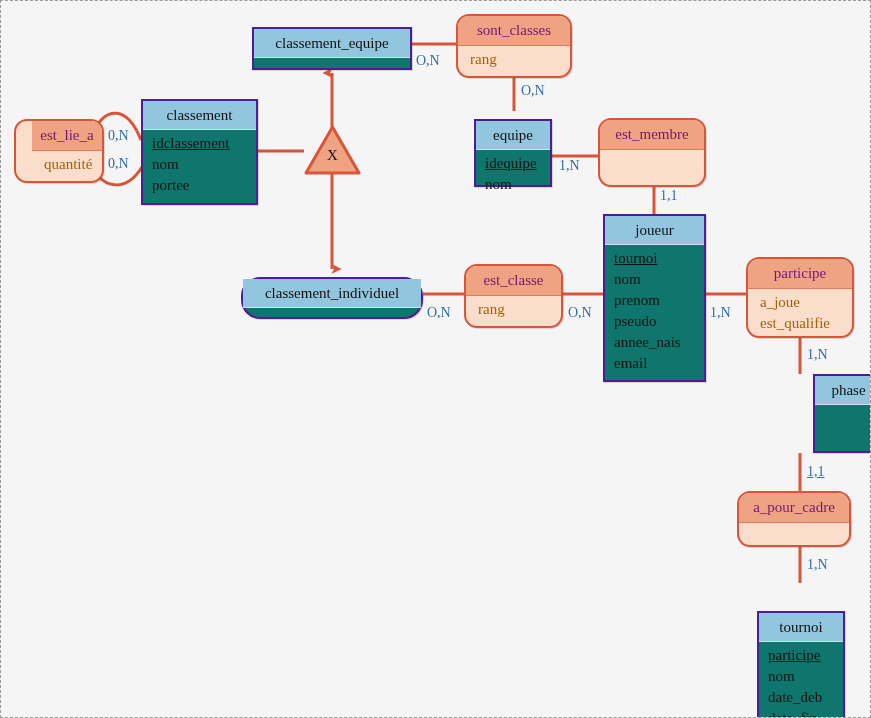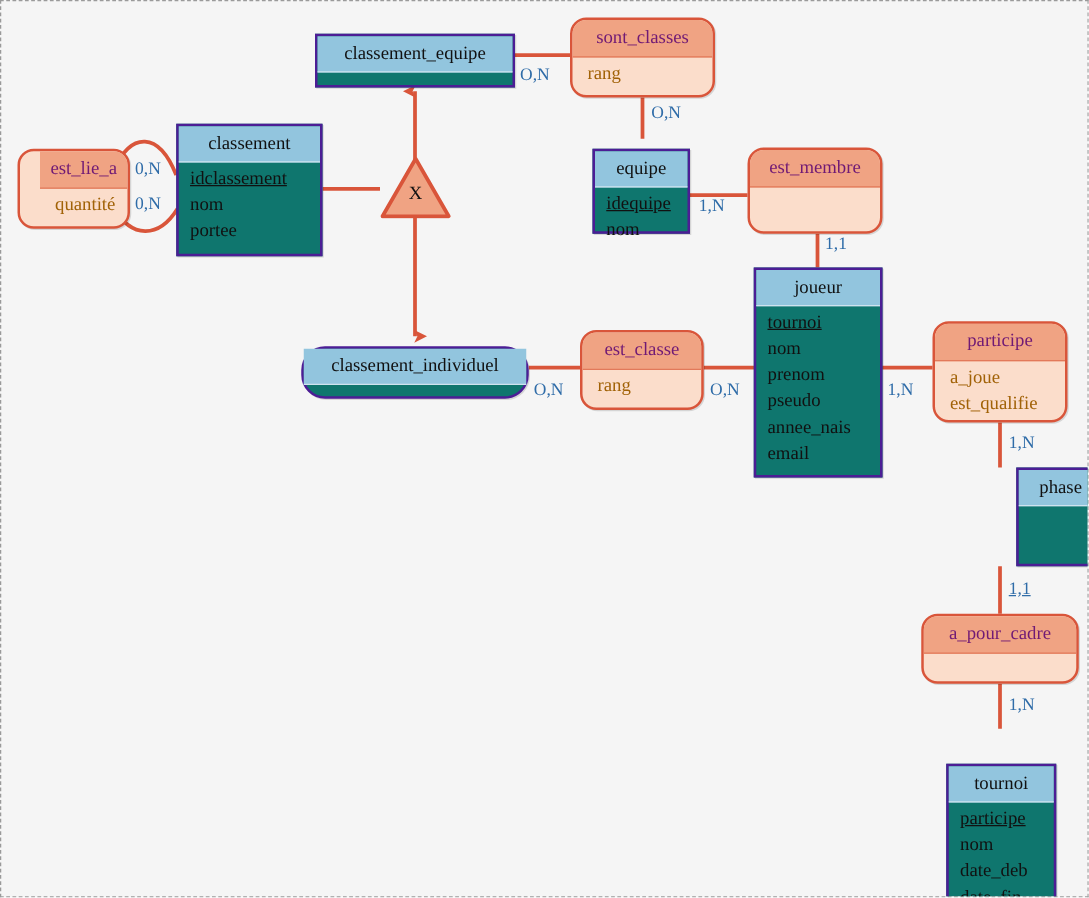--- a/index.html
+++ b/index.html
@@ -260,21 +260,21 @@
   </div>
 
   <div class="rel" style="left:745px; top:256px; width:108px; height:81px;">
     <div class="rel-head">participe</div>
     <div class="rel-body">
       <div class="attr">a_joue</div>
       <div class="attr">est_qualifie</div>
     </div>
   </div>
 
-  <div class="rel" style="left:736px; top:490px; width:126px; height:56px;">
+  <div class="rel" style="left:736px; top:490px; width:114px; height:56px;">
     <div class="rel-head">a_pour_cadre</div>
     <div class="rel-body empty"></div>
   </div>
 
   <div class="card" style="left:415px; top:52px;">O,N</div>
 
   <div class="card" style="left:520px; top:82px;">O,N</div>
 
   <div class="card" style="left:107px; top:127px;">0,N</div>
 

